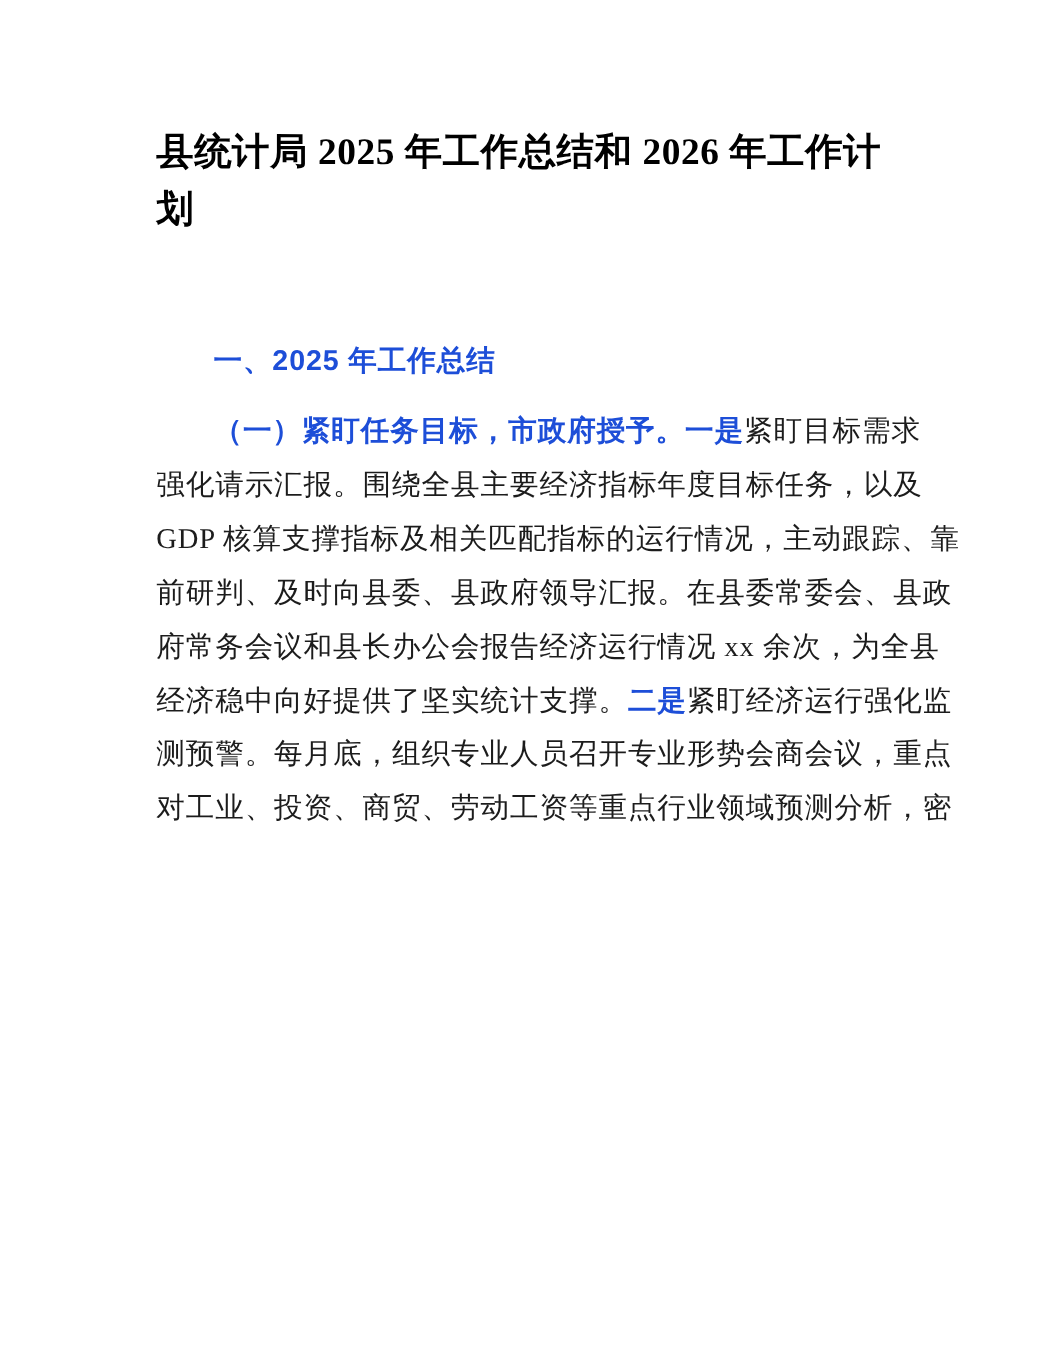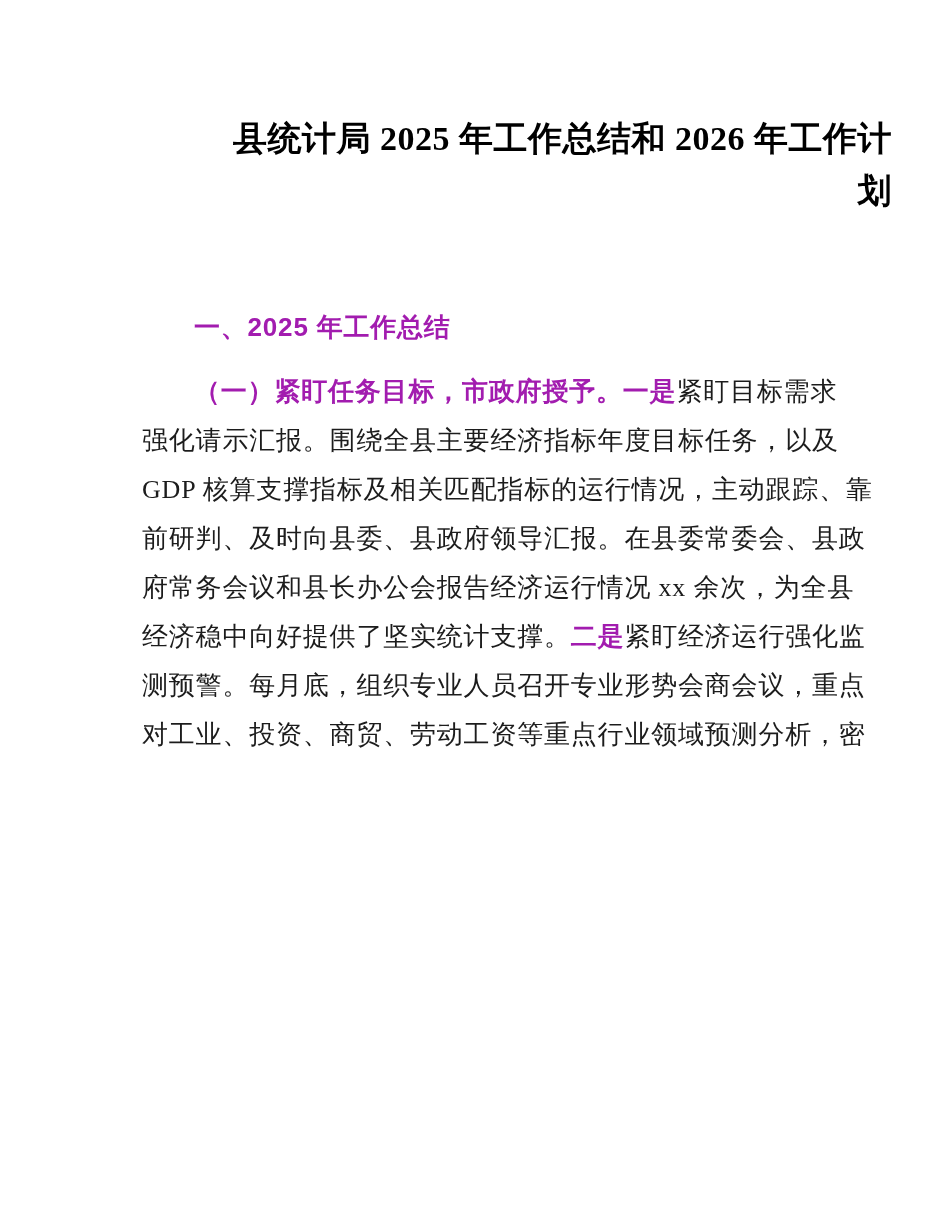--- a/index.html
+++ b/index.html
@@ -18,21 +18,21 @@
     overflow: hidden;
     font-family: "Liberation Serif", "DejaVu Serif", serif;
     color: #1a1a1a;
   }
   .doc-title {
     font-family: "Liberation Serif", "DejaVu Serif", serif;
     font-weight: 700;
     font-size: 34px;
     line-height: 52px;
     color: #000000;
-    text-align: right;
+    text-align: left;
     white-space: pre-line;
     margin: 0 0 86px 0;
     letter-spacing: 0.5px;
   }
   .doc-body {
     font-size: 26px;
     line-height: 49px;
     letter-spacing: 0.8px;
   }
   .para {
@@ -45,21 +45,21 @@
     margin: 15px 0;
   }
   .run-regular {
     font-family: "Liberation Serif", "DejaVu Serif", serif;
     font-weight: 400;
     color: #1c1c1c;
   }
   .run-bold {
     font-family: "Liberation Sans", "DejaVu Sans", sans-serif;
     font-weight: 700;
-    color: #a21caf;
+    color: #1d4ed8;
   }
 </style>
 </head>
 <body>
 
 <div class="page">
   <h1 class="doc-title">县统计局 2025 年工作总结和 2026 年工作计
 划</h1>
   <div class="doc-body">
       <div class="para heading"><span class="run-bold">一、2025 年工作总结</span></div>

